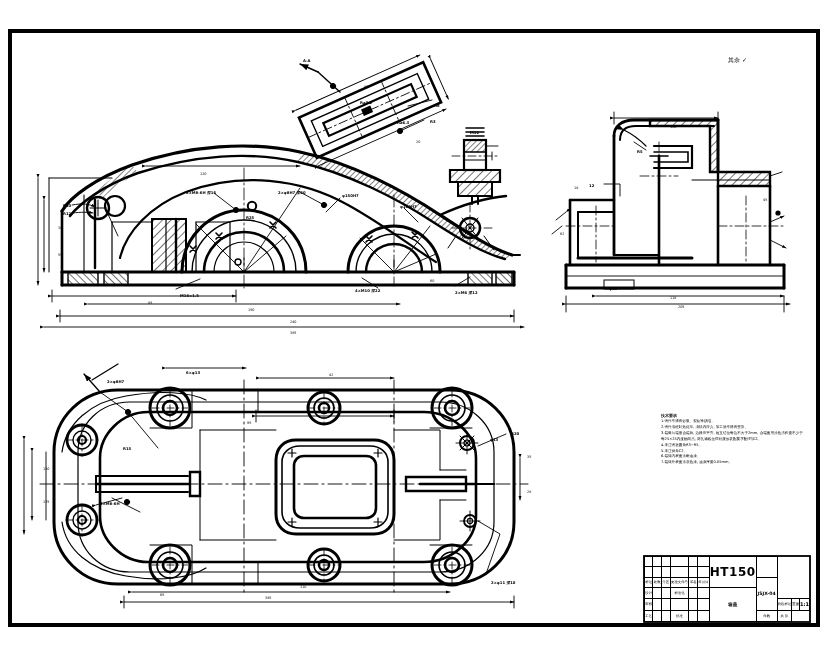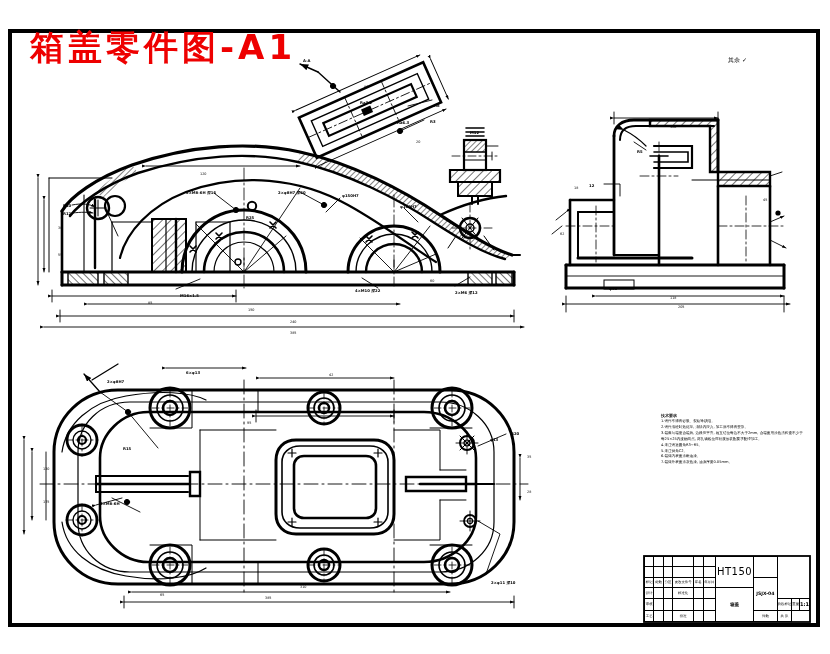--- a/index.html
+++ b/index.html
@@ -11,21 +11,21 @@
        font-family:"DejaVu Sans",sans-serif;font-weight:bold;letter-spacing:4px;
        white-space:nowrap;line-height:1;}
   .notes{position:absolute;left:661px;top:413px;width:150px;color:#000;
          font-family:"DejaVu Sans",sans-serif;font-size:3.6px;line-height:1.62;}
   .notes .nh{font-weight:bold;font-size:4px;}
   .tb{position:absolute;left:644px;top:556px;width:166px;height:66px;}
   .tb table{border-collapse:collapse;width:166px;height:66px;
             font-family:"DejaVu Sans",sans-serif;font-size:3.4px;color:#000;}
   .tb td{border:0.6px solid #000;text-align:center;vertical-align:middle;
          padding:0;overflow:hidden;white-space:nowrap;}
-  .mat{font-size:10px;font-weight:normal;letter-spacing:0.5px;}
+  .mat{font-size:12px;font-weight:bold;letter-spacing:0.5px;}
   .nm{font-size:4.6px;font-weight:bold;}
   .sc{font-size:5px;font-weight:bold;}
   .dimtxt{position:absolute;font-family:"DejaVu Sans",sans-serif;font-size:3.4px;
           color:#000;white-space:nowrap;}
   .dimtxt.b{font-weight:bold;font-size:3.8px;}
   .rsym{position:absolute;font-family:"DejaVu Sans",sans-serif;font-size:6px;color:#000;}
 </style>
 </head>
 <body>
 
@@ -384,21 +384,20 @@
       <path d="M132,592 L450,592" stroke-width="0.9" marker-start="url(#arS)" marker-end="url(#arS)"></path>
       <path d="M124,602 L514,602" stroke-width="0.9" marker-start="url(#arS)" marker-end="url(#arS)"></path>
       <path d="M124,596 L124,608 M514,596 L514,608" stroke-width="0.9"></path>
       <path d="M260,378 L394,378" stroke-width="0.9" marker-start="url(#arS)" marker-end="url(#arS)"></path>
       <path d="M166,368 L246,368" stroke-width="0.9" marker-start="url(#arS)" marker-end="url(#arS)"></path>
 
       <rect x="644" y="556" width="166" height="66" stroke-width="1.8"></rect>
     </g>
   </svg>
 
-  <div class="ttl">箱盖零件图-A1</div>
 
   <div class="rsym" style="left:728px;top:56px;">其余 ✓</div>
 
   <div class="notes">
     <div class="nh">技术要求</div>
     <div>1.铸件不得有砂眼、裂纹等缺陷。</div>
     <div>2.铸件须经时效处理, 消除内应力, 加工后不得有变形。</div>
     <div>3.箱盖与箱座合箱后, 边缘应平齐, 相互错位每边不大于2mm, 合箱面用涂色法检查不少于</div>
     <div>  每25×25内接触两点, 两孔轴线位置精度按装配要求配镗加工。</div>
     <div>4.未注铸造圆角R3~R5。</div>

